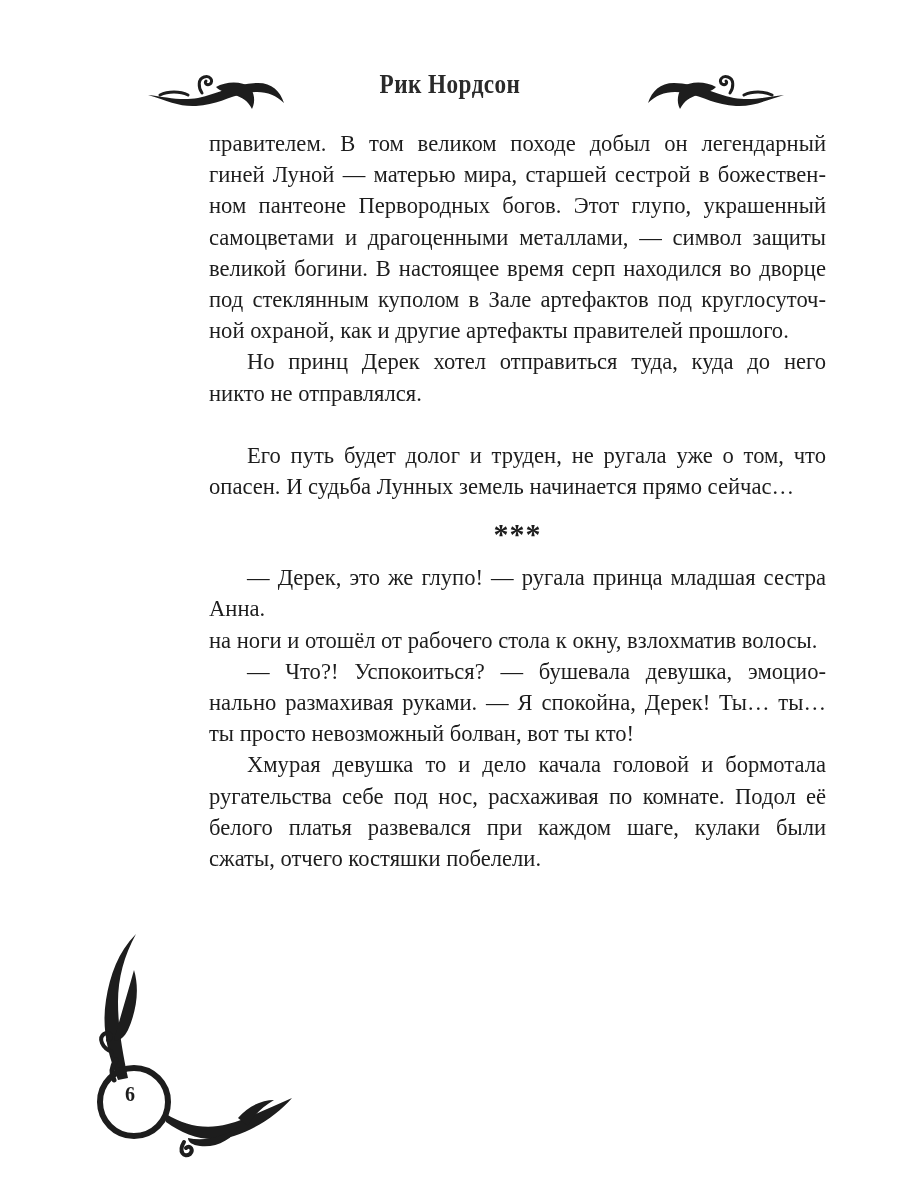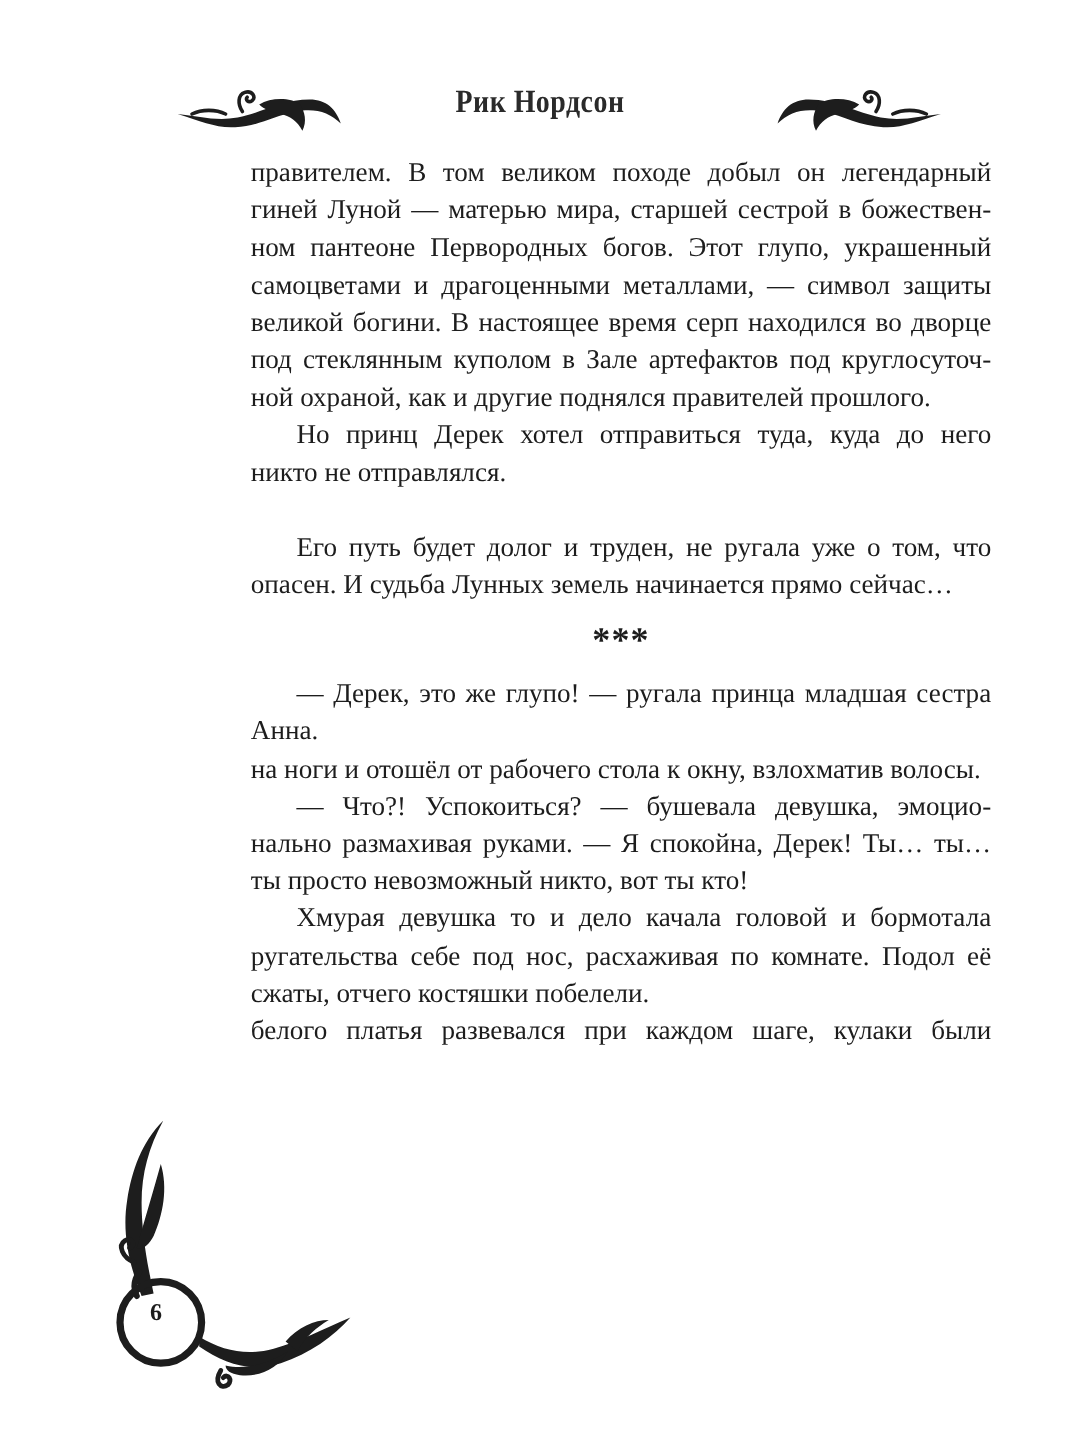--- a/index.html
+++ b/index.html
@@ -129,21 +129,21 @@
 
 <div class="text-block">
 
   <div>
     <span class="line">правителем. В том великом походе добыл он легендарный</span>
     <span class="line">гиней Луной — матерью мира, старшей сестрой в божествен-</span>
     <span class="line">ном пантеоне Первородных богов. Этот глупо, украшенный</span>
     <span class="line">самоцветами и драгоценными металлами, — символ защиты</span>
     <span class="line">великой богини. В настоящее время серп находился во дворце</span>
     <span class="line">под стеклянным куполом в Зале артефактов под круглосуточ-</span>
-    <span class="line last">ной охраной, как и другие поднялся правителей прошлого.</span>
+    <span class="line last">ной охраной, как и другие артефакты правителей прошлого.</span>
   </div>
 
   <div>
     <span class="line indent">Но принц Дерек хотел отправиться туда, куда до него</span>
     <span class="line last">никто не отправлялся.</span>
   </div>
 
   <span class="gap"></span>
 
   <div>
@@ -158,28 +158,28 @@
     <span class="line last">Анна.</span>
   </div>
 
   <div>
     <span class="line last">на ноги и отошёл от рабочего стола к окну, взлохматив волосы.</span>
   </div>
 
   <div>
     <span class="line indent">— Что?! Успокоиться? — бушевала девушка, эмоцио-</span>
     <span class="line">нально размахивая руками. — Я спокойна, Дерек! Ты… ты…</span>
-    <span class="line last">ты просто невозможный никто, вот ты кто!</span>
+    <span class="line last">ты просто невозможный болван, вот ты кто!</span>
   </div>
 
   <div>
     <span class="line indent">Хмурая девушка то и дело качала головой и бормотала</span>
     <span class="line">ругательства себе под нос, расхаживая по комнате. Подол её</span>
+    <span class="line">белого платья развевался при каждом шаге, кулаки были</span>
     <span class="line last">сжаты, отчего костяшки побелели.</span>
-    <span class="line">белого платья развевался при каждом шаге, кулаки были</span>
   </div>
 
 </div>
 
 <svg class="corner-ornament" viewBox="0 0 230 230">
 
   <path d="M30,150 C18,120 14,95 18,70 C22,45 30,22 48,4 C36,26 30,48 30,72 C30,96 34,120 40,148 Z" fill="#1d1d1d"></path>
   <path d="M26,110 C32,88 40,62 46,40 C52,60 48,82 40,100 C36,108 30,112 26,110 Z" fill="#1d1d1d"></path>
 
   <path d="M24,122 C14,118 10,108 16,104 C22,100 26,108 20,110" fill="none" stroke="#1d1d1d" stroke-width="4" stroke-linecap="round"></path>

